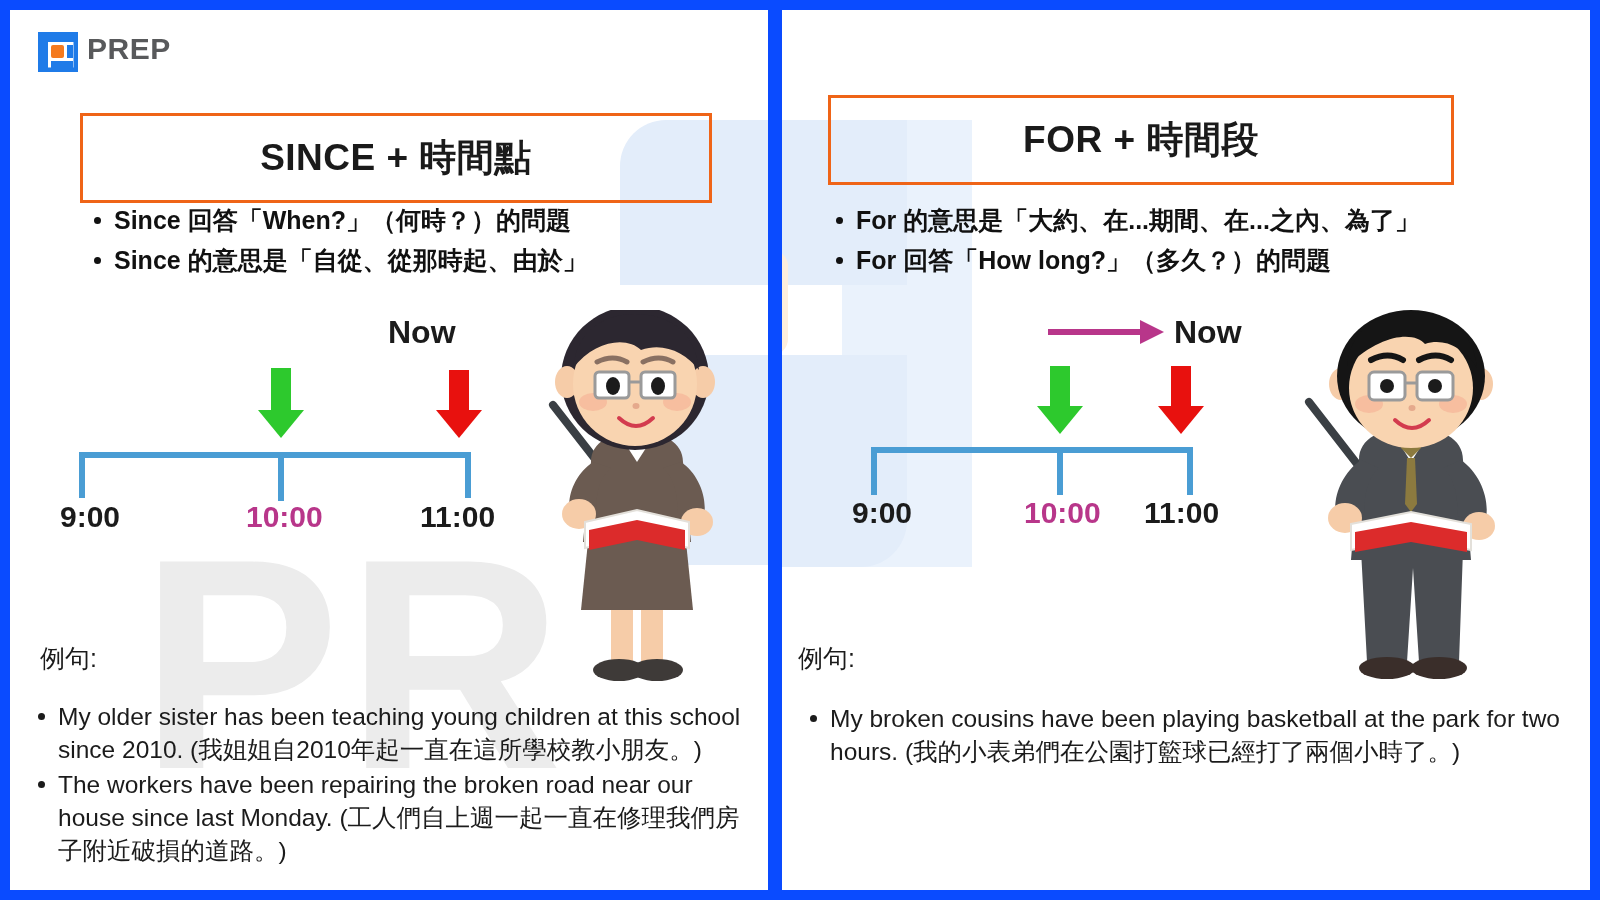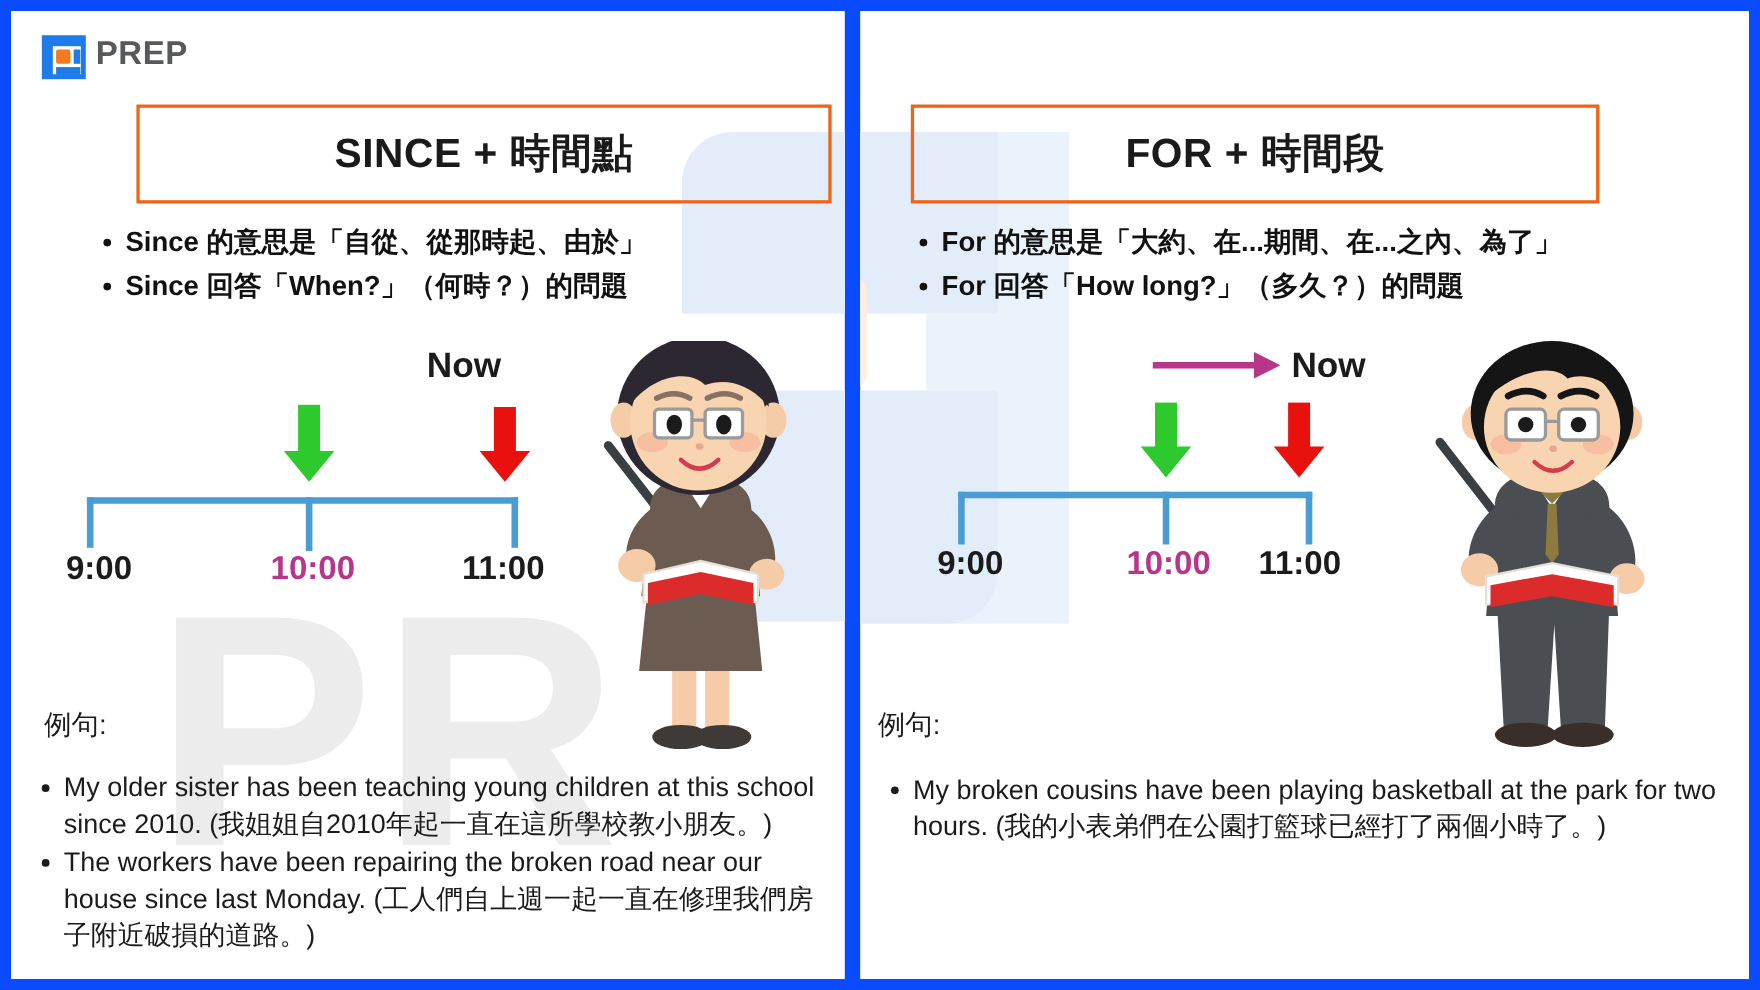--- a/index.html
+++ b/index.html
@@ -39,21 +39,21 @@
   
   .logo{position:absolute;left:28px;top:22px;display:flex;align-items:flex-start;gap:9px;}
   .logo-mark{position:relative;width:40px;height:40px;}
   .logo-text{font-size:30px;font-weight:700;color:#58595B;letter-spacing:.5px;}
 
   
   .title-box{
     position:absolute;border:3px solid #EF6417;background:transparent;
     display:flex;align-items:center;justify-content:center;
   }
-  .title-box-left{left:70px;top:85px;width:626px;height:84px;margin-left:44px;}
+  .title-box-left{left:70px;top:103px;width:626px;height:84px;}
   .title-box-right{left:46px;top:85px;width:620px;height:84px;}
   .title-text{
     font-size:37px;font-weight:700;color:#1A1A1A;letter-spacing:.5px;white-space:nowrap;
   }
 
   
   .bullets{position:absolute;list-style:none;margin:0;padding:0;}
   .bullets-left{left:78px;top:190px;width:640px;}
   .bullets-right{left:48px;top:190px;width:700px;}
   .bullets li{
@@ -112,22 +112,22 @@
         </svg>
       </span>
       <span class="logo-text">PREP</span>
     </div>
 
     <div class="title-box title-box-left">
       <span class="title-text">SINCE + 時間點</span>
     </div>
 
     <ul class="bullets bullets-left">
+      <li>Since 回答「When?」（何時？）的問題</li>
       <li>Since 的意思是「自從、從那時起、由於」</li>
-      <li>Since 回答「When?」（何時？）的問題</li>
     </ul>
 
     <div class="timeline tl-left">
       <span class="now-label" style="left:328px;top:4px;">Now</span>
 
       <svg width="470" height="240" style="position:absolute;left:0;top:0;">
 
         <g>
           <rect x="211" y="58" width="20" height="50" fill="#2DC92D"></rect>
           <polygon points="198,100 244,100 221,128" fill="#2DC92D"></polygon>

